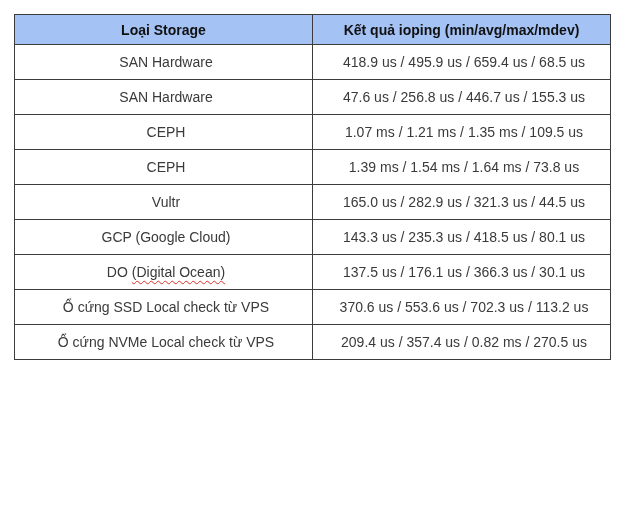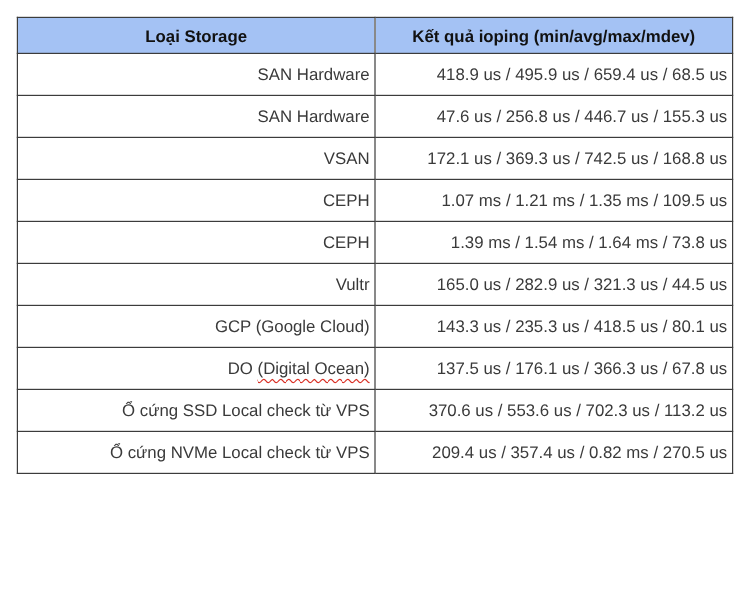--- a/index.html
+++ b/index.html
@@ -38,21 +38,21 @@
     background: var(--header-bg, #a4c2f4);
     color: #111111;
     font-weight: bold;
     text-align: center;
     padding: 0 4px;
     vertical-align: middle;
   }
   table.doc-table td {
     height: 34px;
     color: var(--text-color, #3a3a3a);
-    text-align: right;
+    text-align: center;
     padding: 0 4px 0 9px;
     vertical-align: middle;
     background: #ffffff;
   }
   .spellcheck {
     text-decoration-line: underline;
     text-decoration-style: wavy;
     text-decoration-color: var(--spellcheck-color, #d93025);
     text-decoration-thickness: 1px;
     text-underline-offset: 3px;
@@ -72,44 +72,40 @@
     <tbody>
       <tr>
         <td>SAN Hardware</td>
         <td>418.9 us / 495.9 us / 659.4 us / 68.5 us</td>
       </tr>
       <tr>
         <td>SAN Hardware</td>
         <td>47.6 us / 256.8 us / 446.7 us / 155.3 us</td>
       </tr>
       <tr>
-        <td>VSAN</td>
-        <td>172.1 us / 369.3 us / 742.5 us / 168.8 us</td>
-      </tr>
-      <tr>
         <td>CEPH</td>
         <td>1.07 ms / 1.21 ms / 1.35 ms / 109.5 us</td>
       </tr>
       <tr>
         <td>CEPH</td>
         <td>1.39 ms / 1.54 ms / 1.64 ms / 73.8 us</td>
       </tr>
       <tr>
         <td>Vultr</td>
         <td>165.0 us / 282.9 us / 321.3 us / 44.5 us</td>
       </tr>
       <tr>
         <td>GCP (Google Cloud)</td>
         <td>143.3 us / 235.3 us / 418.5 us / 80.1 us</td>
       </tr>
       <tr>
         <td>
           <span>DO </span><span class="spellcheck">(Digital Ocean)</span>
         </td>
-        <td>137.5 us / 176.1 us / 366.3 us / 67.8 us</td>
+        <td>137.5 us / 176.1 us / 366.3 us / 30.1 us</td>
       </tr>
       <tr>
         <td>Ổ cứng SSD Local check từ VPS</td>
         <td>370.6 us / 553.6 us / 702.3 us / 113.2 us</td>
       </tr>
       <tr>
         <td>Ổ cứng NVMe Local check từ VPS</td>
         <td>209.4 us / 357.4 us / 0.82 ms / 270.5 us</td>
       </tr>
     </tbody>

